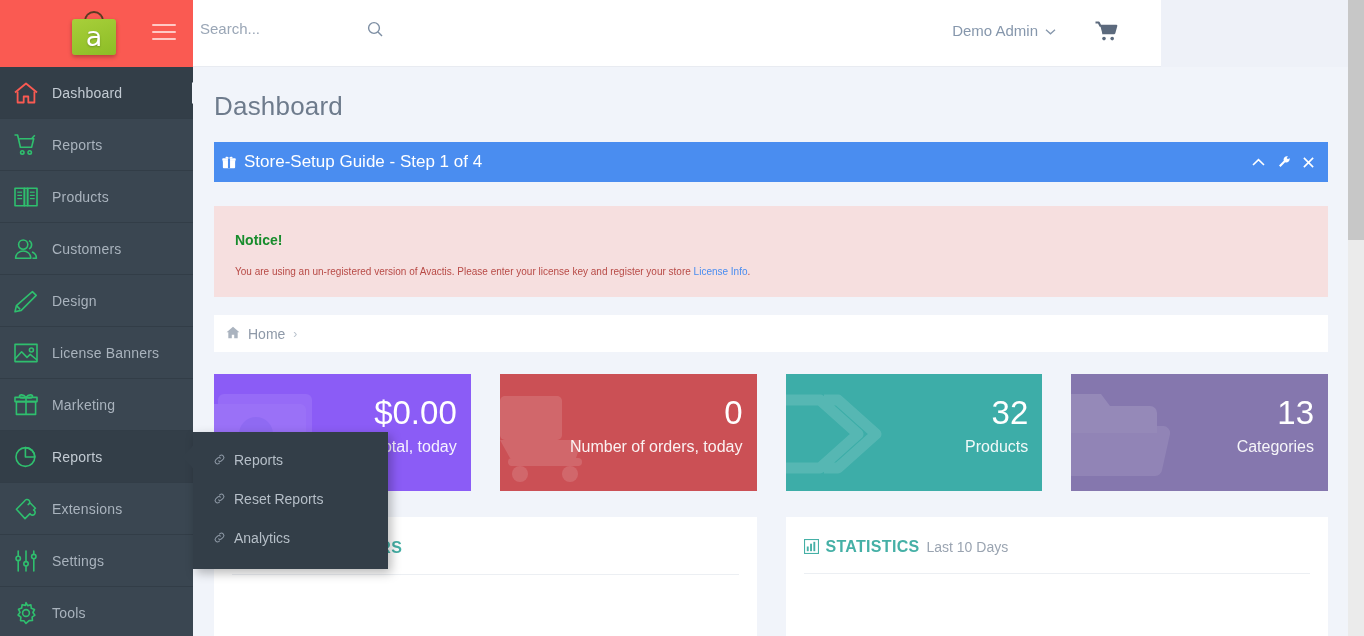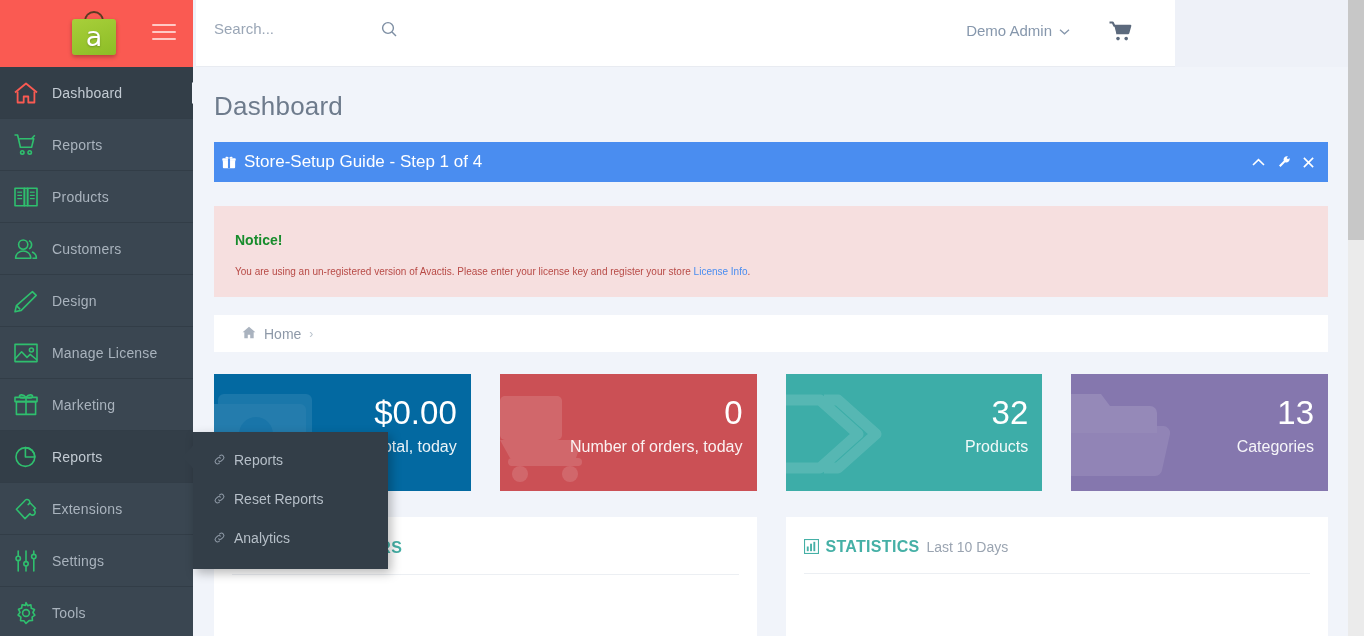--- a/index.html
+++ b/index.html
@@ -103,21 +103,21 @@
   }
   .submenu-item {
     display: flex; align-items: center;
     height: 39px; padding-left: 20px;
     color: #b6bfc8; font-size: 14px; cursor: pointer;
   }
   .submenu-item .link-ico { margin-right: 8px; display:flex; }
 
   
   .topbar {
-    position: absolute; left: 196px; top: 0;
+    position: absolute; left: 182px; top: 0;
     width: 979px; height: 67px;
     background: #fff;
     border-bottom: 1px solid #e8ebf1;
     z-index: 20;
   }
   .search-box {
     position: absolute; left: 18px; top: 20px;
     width: 185px; height: 28px;
   }
   .search-input {
@@ -178,21 +178,21 @@
     margin-bottom: 18px;
   }
   .notice-text { color: #b84a46; font-size: 10px; }
   .notice-text a { color: #4a8df0; text-decoration: none; }
 
   .breadcrumb {
     margin: 18px 20px 0 21px;
     background: #fff;
     height: 37px;
     display: flex; align-items: center;
-    padding-left: 28px;
+    padding-left: 12px;
     color: #8e99a8; font-size: 14px;
     gap: 8px;
   }
   .breadcrumb .sep { color: #b9c2cd; font-size: 12px; }
 
   
   .cards {
     display: flex; gap: 29px;
     margin: 22px 20px 0 21px;
   }
@@ -332,21 +332,21 @@
           <span class="nav-label">Design</span>
         </div>
         <div class="nav-item">
           <span class="nav-ico">
             <svg width="26" height="24" viewBox="0 0 26 24" fill="none" stroke="#2fbf6e" stroke-width="1.6" stroke-linejoin="round">
               <rect x="2" y="3.4" width="22" height="17.2"></rect>
               <circle cx="18.4" cy="9" r="2"></circle>
               <path d="M2 18l6.6-7.2 5.4 5.6 3.2-3L24 19"></path>
             </svg>
           </span>
-          <span class="nav-label">Manage License</span>
+          <span class="nav-label">License Banners</span>
         </div>
         <div class="nav-item">
           <span class="nav-ico">
             <svg width="26" height="24" viewBox="0 0 26 24" fill="none" stroke="#2fbf6e" stroke-width="1.6" stroke-linejoin="round">
               <rect x="3.4" y="8.6" width="19.2" height="12.8"></rect>
               <rect x="2" y="4.4" width="22" height="4.2"></rect>
               <path d="M13 4.4v17"></path>
               <path d="M13 4.4C10.4.6 5.6 1.6 6.6 3.8c.7 1.6 4 1.2 6.4.6z"></path>
               <path d="M13 4.4c2.6-3.8 7.4-2.8 6.4-.6-.7 1.6-4 1.2-6.4.6z"></path>
             </svg>
@@ -515,21 +515,21 @@
         <svg width="14" height="13" viewBox="0 0 16 15" fill="#aab3bf">
           <path d="M8 1L0.6 7.2h2V14h4v-4h2.8v4h4V7.2h2z"></path>
         </svg>
       </span>
       <span>Home</span>
       <span class="sep">›</span>
     </div>
 
     <div class="cards">
 
-      <div class="card" id="card0" style="background: #0369a1;">
+      <div class="card" id="card0" style="background: #8b5cf6;">
         <span class="card-bgico">
           <svg width="118" height="100" viewBox="0 0 118 100" fill="#fff">
             <rect x="6" y="22" width="100" height="58" rx="6"></rect>
             <rect x="18" y="12" width="94" height="54" rx="6" opacity=".7"></rect>
             <circle cx="56" cy="52" r="17" fill="#4785b8" opacity=".45"></circle>
           </svg>
         </span>
         <span class="card-val">$0.00</span>
         <span class="card-lbl">Total, today</span>
       </div>

